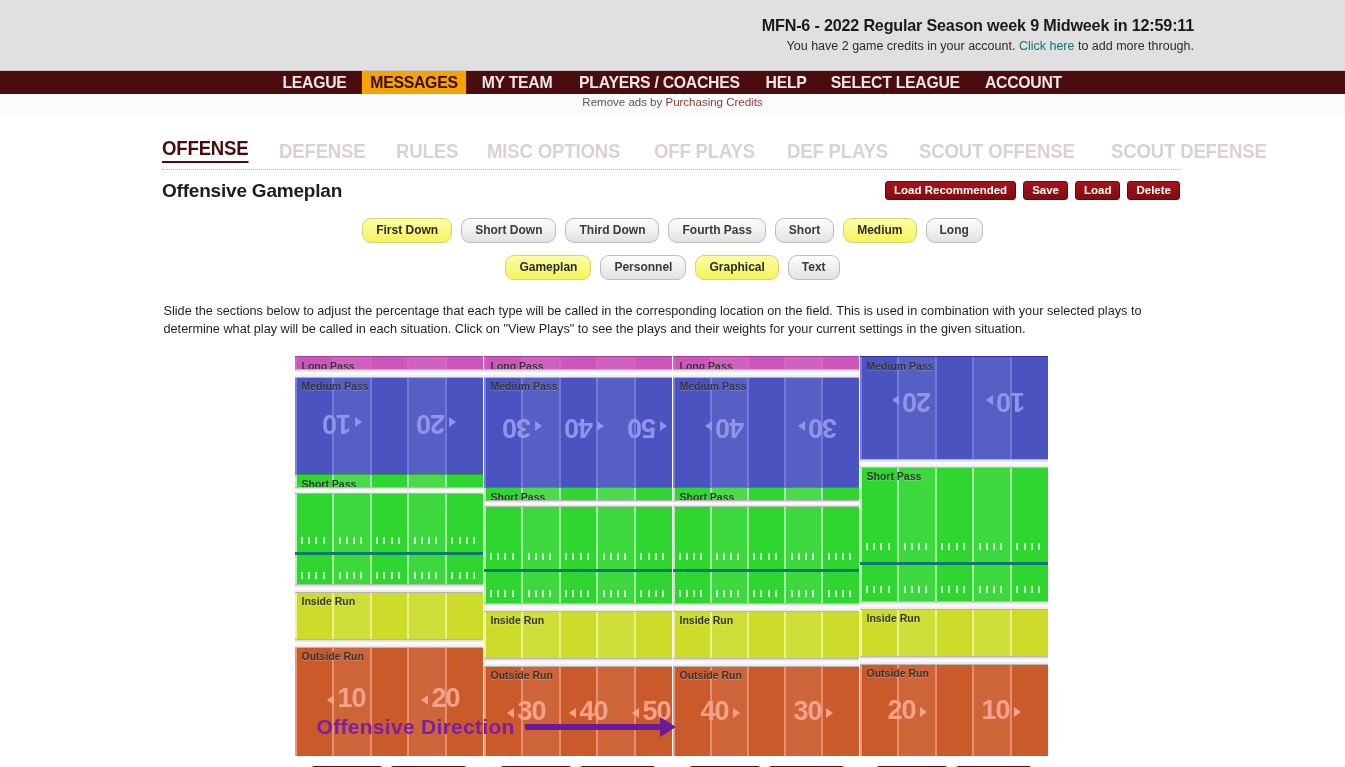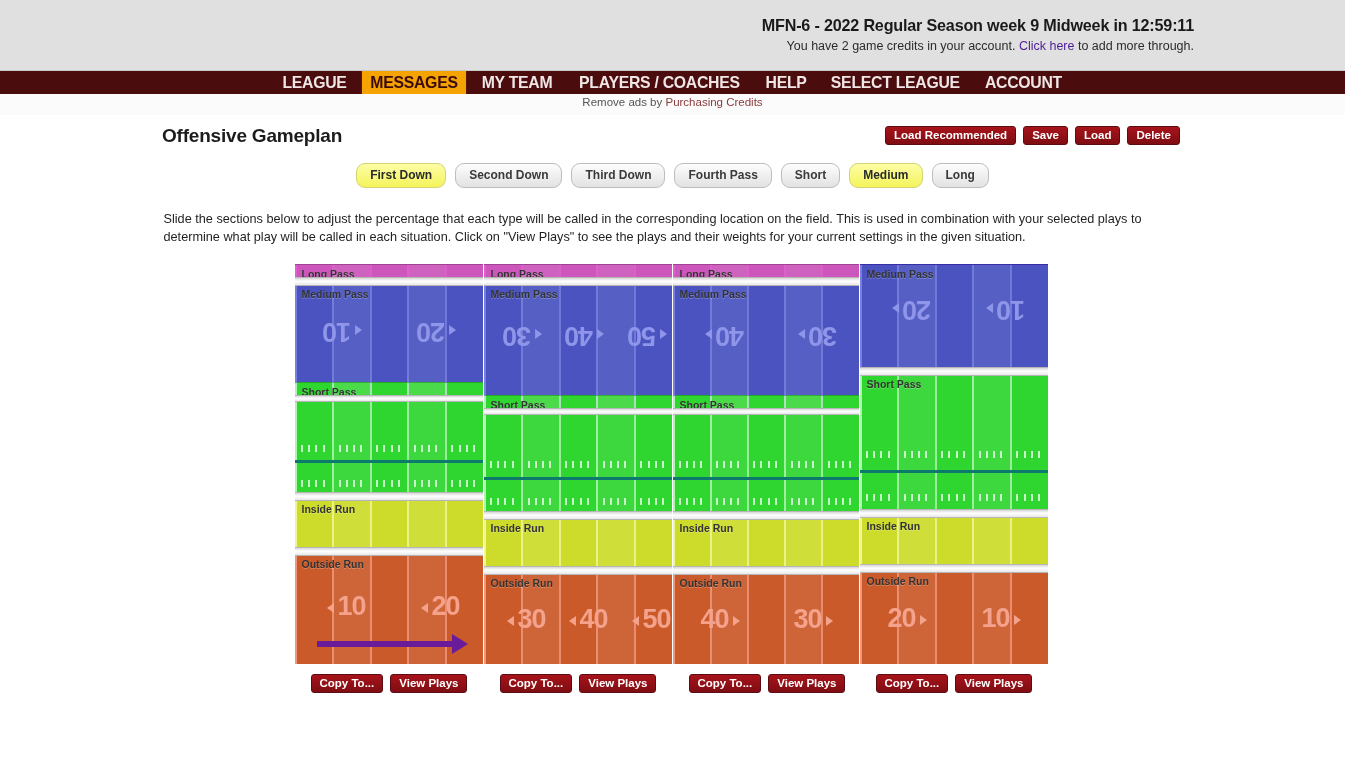--- a/index.html
+++ b/index.html
@@ -38,21 +38,21 @@
   #headinfo{
     position:absolute;right:151px;top:16px;text-align:right;
     color:#1a1a1a;
   }
   #headinfo .line1{
     font-family:"Liberation Sans Narrow","Liberation Sans",sans-serif;
     font-weight:bold;font-size:17px;letter-spacing:-.2px;
     transform:scaleX(.95);transform-origin:right center;
   }
   #headinfo .line2,#headinfo .line3{font-size:12.5px;margin-top:3px;color:#2b2b2b;}
-  #headinfo a{color:#4c1d95;text-decoration:none;}
+  #headinfo a{color:#0f766e;text-decoration:none;}
 
   
   #nav{
     height:23px;background:#4a0c0c;
     display:flex;justify-content:center;align-items:stretch;
   }
   #nav .ni{
     display:flex;align-items:center;padding:0 9px;
     color:#f0e6e6;
     font-family:"Liberation Sans Narrow","Liberation Sans",sans-serif;
@@ -176,41 +176,57 @@
   <div class="ni">PLAYERS / COACHES</div>
   <div class="ni">HELP</div>
   <div class="ni">SELECT LEAGUE</div>
   <div class="ni">ACCOUNT</div>
 </div>
 
 <div id="adsline"><span>Remove ads by </span><a href="#">Purchasing Credits</a></div>
 
 <div id="content">
 
+  <div id="subtabs">
+    <div class="st active">OFFENSE</div>
+    <div class="st">DEFENSE</div>
+    <div class="st">RULES</div>
+    <div class="st">MISC OPTIONS</div>
+    <div class="st">OFF PLAYS</div>
+    <div class="st">DEF PLAYS</div>
+    <div class="st">SCOUT OFFENSE</div>
+    <div class="st">SCOUT DEFENSE</div>
+  </div>
 
   <div id="titlerow">
     <div id="actionbtns">
       <div class="redbtn">Load Recommended</div>
       <div class="redbtn">Save</div>
       <div class="redbtn">Load</div>
       <div class="redbtn">Delete</div>
     </div>
     <div id="pagetitle">Offensive Gameplan</div>
   </div>
 
   <div class="pillrow">
     <div class="pill on">First Down</div>
-    <div class="pill">Second Down</div>
+    <div class="pill">Short Down</div>
     <div class="pill">Third Down</div>
     <div class="pill">Fourth Pass</div>
     <div class="pill">Short</div>
     <div class="pill on">Medium</div>
     <div class="pill">Long</div>
   </div>
 
+  <div class="pillrow">
+    <div class="pill on">Gameplan</div>
+    <div class="pill">Personnel</div>
+    <div class="pill on">Graphical</div>
+    <div class="pill">Text</div>
+  </div>
 
   <div id="desc">Slide the sections below to adjust the percentage that each type will be called in the corresponding location on the field. This is used in combination with your selected plays to determine what play will be called in each situation. Click on "View Plays" to see the plays and their weights for your current settings in the given situation.</div>
 
   <div id="fieldwrap">
       <div class="zone" style="left: 0px; width: 188px;">
         <div class="band" style="top: 0px; height: 13px; background: rgb(204, 86, 187); border-top: 1px solid rgba(0, 0, 0, 0.22); border-bottom: 1px solid rgba(0, 0, 0, 0.22);">
           <div class="stripes">
             <div style="position: absolute; top: 0px; bottom: 0px; left: 0px; width: 37.6px; background: rgba(255, 255, 255, 0);"></div>
             <div class="yardline" style="left: 0px; background: rgb(224, 96, 208); opacity: 0.95;"></div>
             <div style="position: absolute; top: 0px; bottom: 0px; left: 37.6px; width: 37.6px; background: rgba(255, 255, 255, 0.07);"></div>
@@ -692,20 +708,21 @@
             <div class="yardline" style="left: 112.8px; background: rgb(240, 154, 128); opacity: 0.8;"></div>
             <div style="position: absolute; top: 0px; bottom: 0px; left: 150.4px; width: 37.6px; background: rgba(255, 255, 255, 0);"></div>
             <div class="yardline" style="left: 150.4px; background: rgb(240, 154, 128); opacity: 0.8;"></div>
           </div>
           <div class="ynum" style="color: rgb(244, 162, 140); font-size: 27px; z-index: 2; letter-spacing: -1px; left: 28px; top: 31px;">20<span style="display: inline-block; width: 0px; height: 0px; vertical-align: middle; margin: 0px 4px; border-top: 5px solid transparent; border-bottom: 5px solid transparent; border-left: 7px solid rgb(244, 162, 140);"></span></div>
           <div class="ynum" style="color: rgb(244, 162, 140); font-size: 27px; z-index: 2; letter-spacing: -1px; left: 122px; top: 31px;">10<span style="display: inline-block; width: 0px; height: 0px; vertical-align: middle; margin: 0px 4px; border-top: 5px solid transparent; border-bottom: 5px solid transparent; border-left: 7px solid rgb(244, 162, 140);"></span></div>
           <div class="lbl">Outside Run</div>
         </div>
       </div>
       <div id="offdir">
+        <div class="t">Offensive Direction</div>
         <div class="arrow"></div>
       </div>
     </div>
 
   <div id="botbtns">
       <div class="grp" style="left: 16px;">
         <div class="redbtn">Copy To...</div>
         <div class="redbtn">View Plays</div>
       </div>
       <div class="grp" style="left: 205px;">

